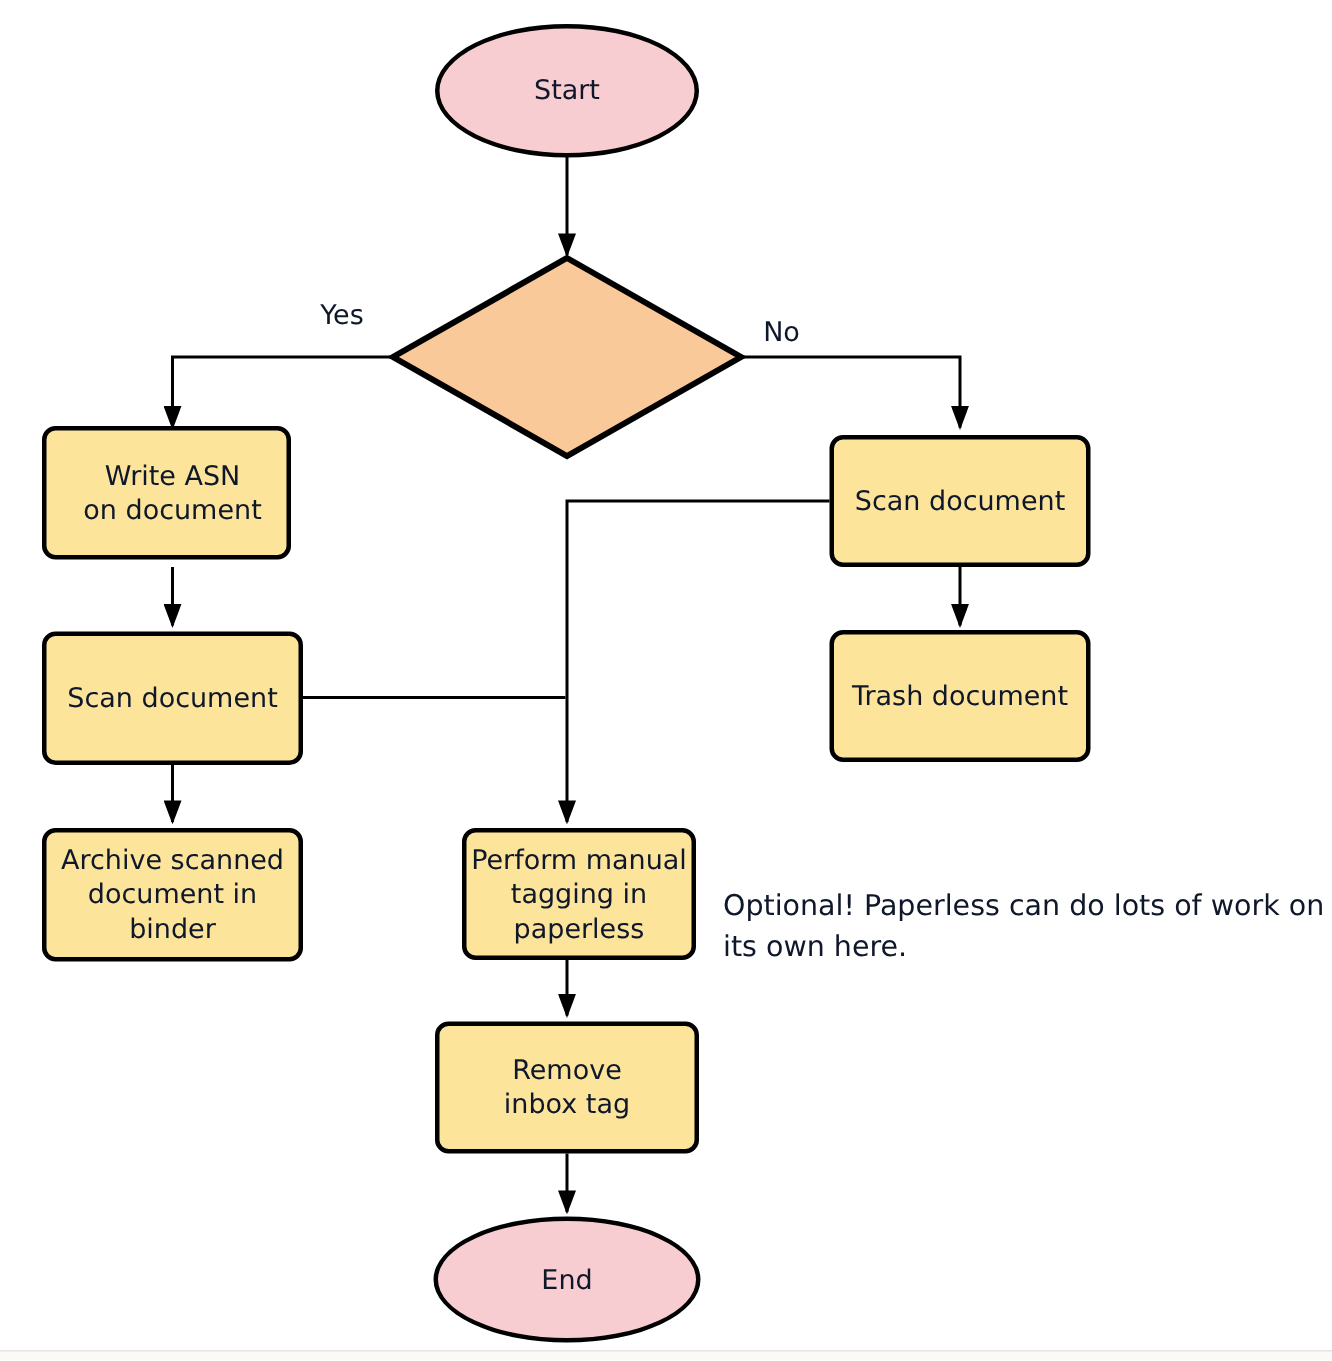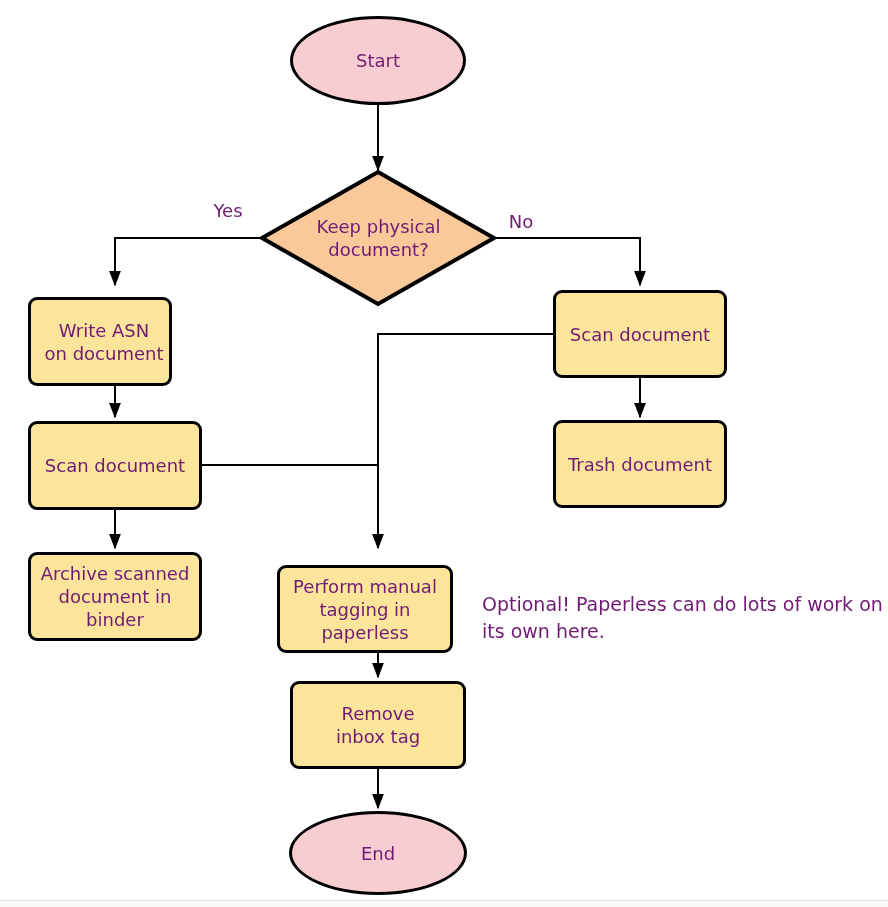--- a/index.html
+++ b/index.html
@@ -6,21 +6,21 @@
     margin: 0;
     padding: 0;
     background: #ffffff;
   }
   .canvas {
     position: relative;
     width: 888px;
     height: 907px;
     background: var(--background, #ffffff);
     font-family: "DejaVu Sans", sans-serif;
-    color: #701a75;
+    color: #0f172a;
     overflow: hidden;
   }
   svg.connector-layer {
     position: absolute;
     left: 0;
     top: 0;
     z-index: 1;
   }
   svg.connector-layer path.edge {
     fill: none;
@@ -88,26 +88,26 @@
     left: 0;
     top: 900px;
     width: 888px;
     height: 7px;
     background: #fbfaf6;
     border-top: 1px solid #e4e4e2;
   }
 
   
   #n-start        { left: 290px; top: 16px;  width: 176px; height: 89px; }
-  #n-write-asn    { left: 28px;  top: 297px; width: 144px; height: 89px; padding-left: 10px; }
+  #n-write-asn    { left: 28px;  top: 284px; width: 166px; height: 89px; padding-left: 10px; }
   #n-scan-left    { left: 28px;  top: 421px; width: 174px; height: 89px; }
   #n-archive      { left: 28px;  top: 552px; width: 174px; height: 89px; }
   #n-scan-right   { left: 553px; top: 290px; width: 174px; height: 88px; }
   #n-trash        { left: 553px; top: 420px; width: 174px; height: 88px; }
-  #n-tagging      { left: 277px; top: 552px; width: 176px; height: 88px; margin-top: 13px; }
+  #n-tagging      { left: 308px; top: 552px; width: 156px; height: 88px; }
   #n-remove-inbox { left: 290px; top: 681px; width: 176px; height: 88px; }
   #n-end          { left: 289px; top: 811px; width: 178px; height: 84px; }
   #n-decision-label { left: 262px; top: 214px; width: 233px; height: 48px; }
   #lbl-yes { left: 204px; top: 200px; width: 48px; }
   #lbl-no  { left: 497px; top: 211px; width: 48px; }
   #note-optional { left: 482px; top: 591px; width: 406px; }
 </style>
 </head>
 <body>
 
@@ -129,22 +129,20 @@
     <path class="edge" d="M553,334 L378,334 L378,548" marker-end="url(#arrowhead)"></path>
     <path class="edge" d="M640,378 L640,417" marker-end="url(#arrowhead)"></path>
     <path class="edge" d="M378,640 L378,677" marker-end="url(#arrowhead)"></path>
     <path class="edge" d="M378,769 L378,808" marker-end="url(#arrowhead)"></path>
 
     <polygon class="diamond" points="378,172 494,238 378,304 262,238"></polygon>
   </svg>
 
   <div id="n-start" class="node terminal">Start</div>
 
-  <div id="n-decision-label" class="decision-label">Keep physical
-document?</div>
 
   <div id="lbl-yes" class="edge-label">Yes</div>
 
   <div id="lbl-no" class="edge-label">No</div>
 
   <div id="n-write-asn" class="node process">Write ASN
 on document</div>
 
   <div id="n-scan-left" class="node process">Scan document</div>
 

